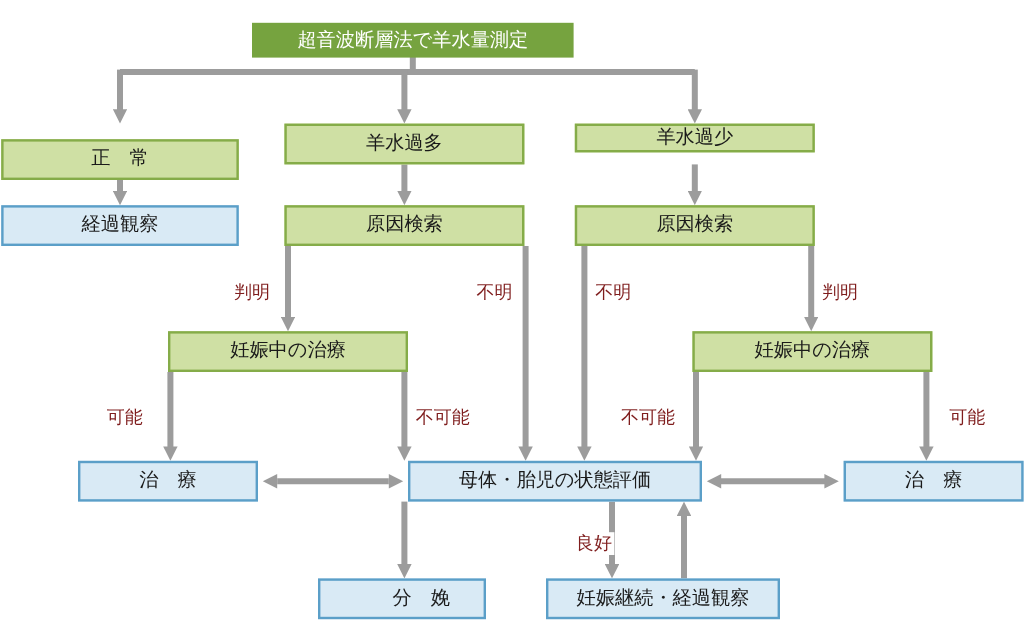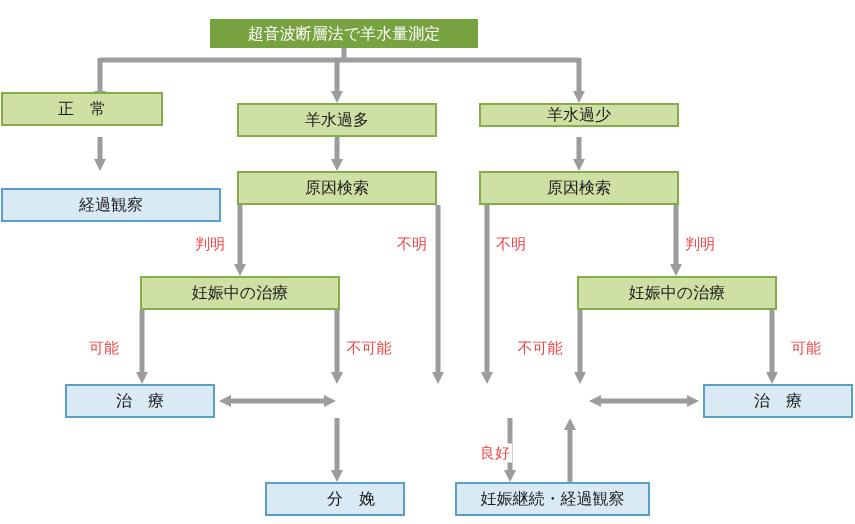--- a/index.html
+++ b/index.html
@@ -42,21 +42,21 @@
     border: 2px solid #85ac49;
   }
   .box.blue {
     background: #d9eaf5;
     border: 2px solid #5b9fc8;
   }
   .elabel {
     position: absolute;
     transform: translate(-50%, -50%);
     font-size: 15px;
-    color: #ef4444;
+    color: #7f1d1d;
     white-space: nowrap;
     background: #ffffff;
     padding: 0 2px;
   }
 </style>
 </head>
 <body>
 
 <div class="canvas">
 
@@ -99,32 +99,33 @@
     <g fill="#9c9c9c">
       <polygon points="219,401 231,395 231,407"></polygon>
       <polygon points="336,401 324,395 324,407"></polygon>
       <polygon points="589,401 601,395 601,407"></polygon>
       <polygon points="699,401 687,395 687,407"></polygon>
     </g>
   </svg>
 
   <div class="box header" style="left:210px; top:19px; width:268px; height:29px;">超音波断層法で羊水量測定</div>
 
-  <div class="box green" style="left:1px; top:92px; width:162px; height:34px;">正　常</div>
+  <div class="box green" style="left:1px; top:116px; width:198px; height:34px;">正　常</div>
   <div class="box green" style="left:237px; top:103px; width:200px; height:34px;">羊水過多</div>
   <div class="box green" style="left:479px; top:103px; width:200px; height:24px;">羊水過少</div>
 
-  <div class="box blue" style="left:1px; top:188px; width:220px; height:34px;">経過観察</div>
+  <div class="box blue" style="left:1px; top:171px; width:198px; height:34px;">経過観察</div>
   <div class="box green" style="left:237px; top:171px; width:200px; height:34px;">原因検索</div>
   <div class="box green" style="left:479px; top:171px; width:200px; height:34px;">原因検索</div>
 
   <div class="box green" style="left:140px; top:276px; width:200px; height:34px;">妊娠中の治療</div>
   <div class="box green" style="left:577px; top:276px; width:200px; height:34px;">妊娠中の治療</div>
 
   <div class="box blue" style="left:65px; top:384px; width:150px; height:34px;">治　療</div>
+  <div class="box blue" style="left:340px; top:384px; width:245px; height:34px;">母体・胎児の状態評価</div>
   <div class="box blue" style="left:703px; top:384px; width:150px; height:34px;">治　療</div>
 
   <div class="box blue" style="left:265px; top:482px; width:140px; height:34px;padding-left:32px;">分　娩</div>
   <div class="box blue" style="left:455px; top:482px; width:195px; height:34px;">妊娠継続・経過観察</div>
 
   <span class="elabel" style="left:210px; top:244px;">判明</span>
   <span class="elabel" style="left:412px; top:244px;">不明</span>
   <span class="elabel" style="left:511px; top:244px;">不明</span>
   <span class="elabel" style="left:700px; top:244px;">判明</span>
 

